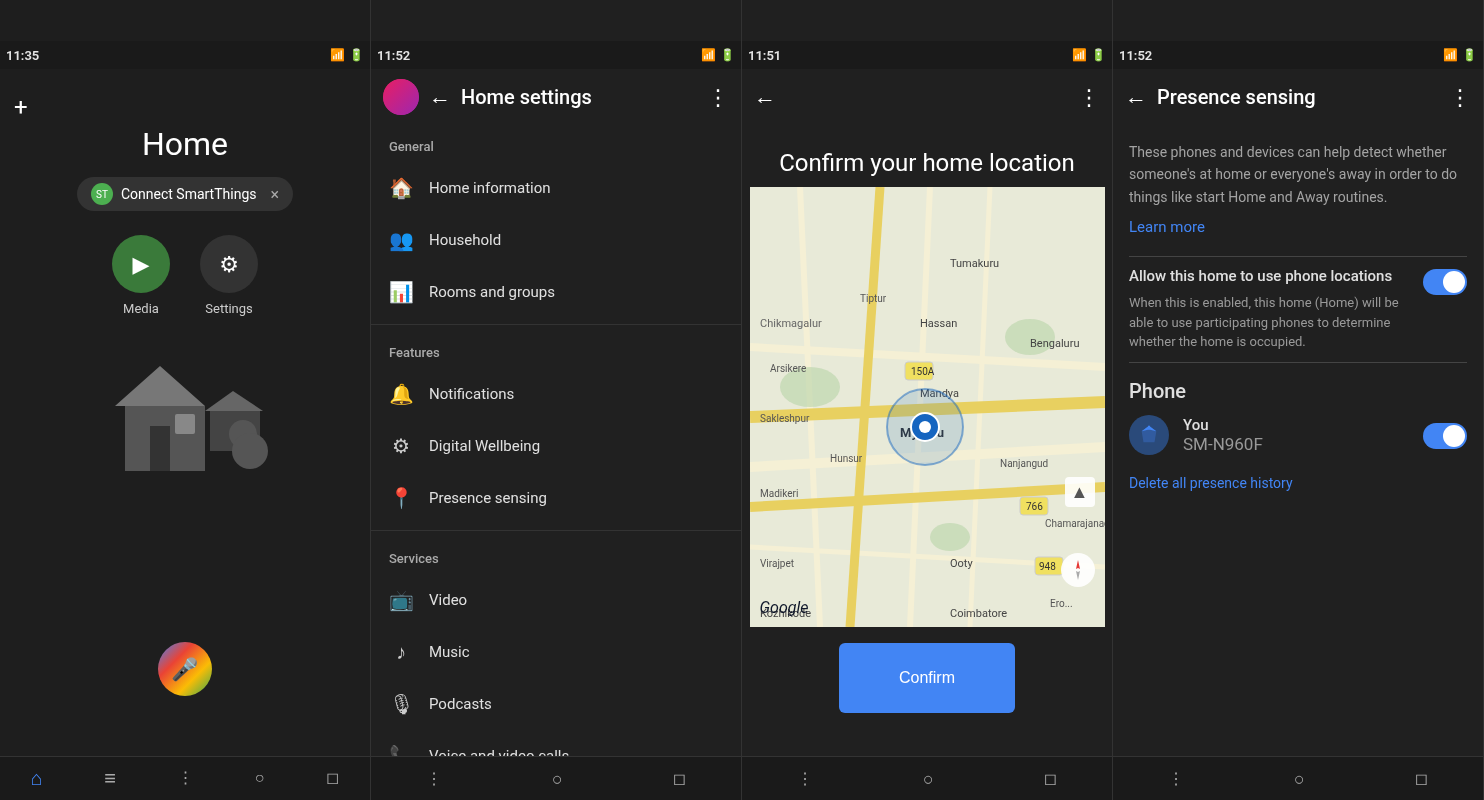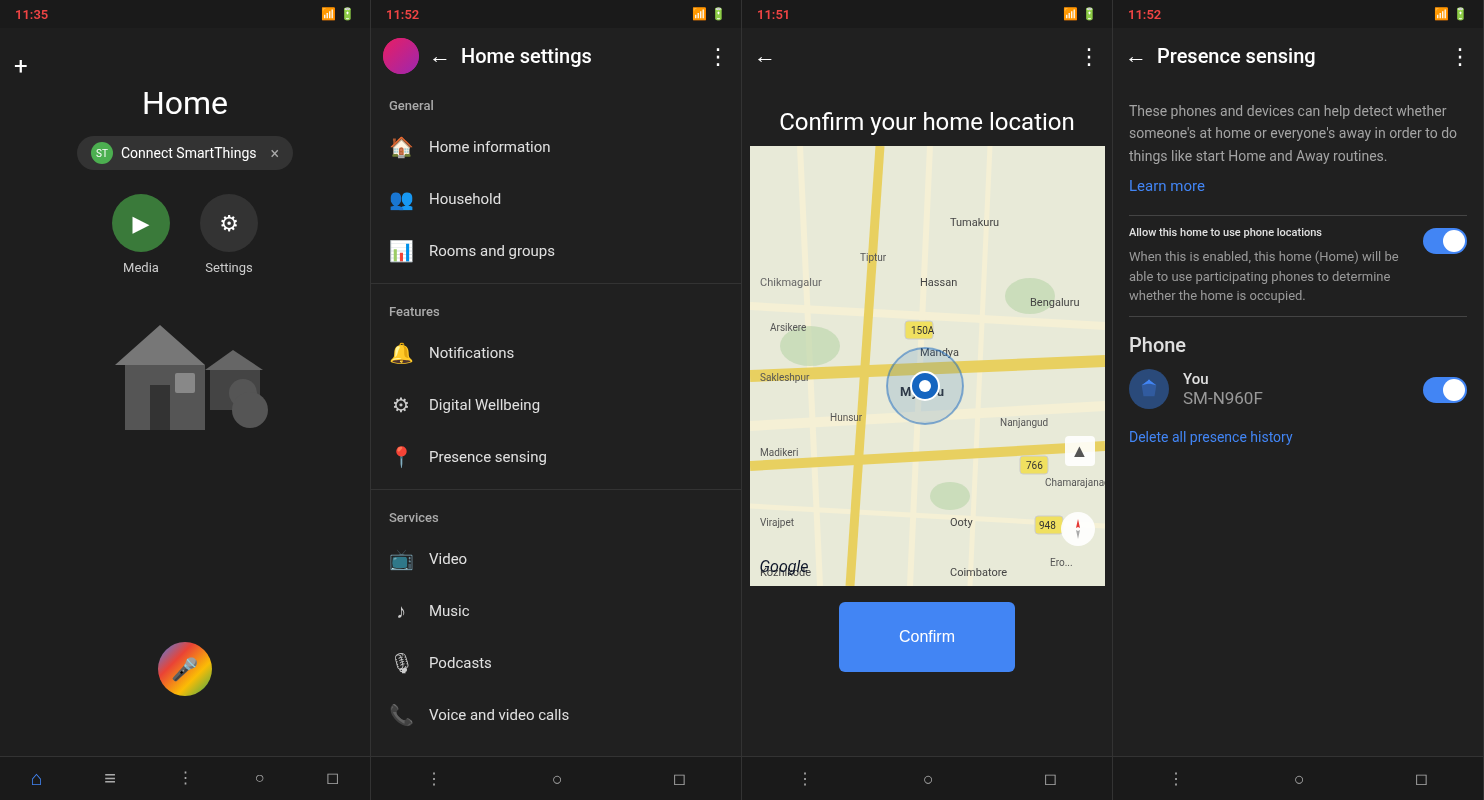--- a/index.html
+++ b/index.html
@@ -22,24 +22,25 @@
       border-right: 1px solid #333;
     }
 
     
     .status-bar {
       height: 28px;
       background: #1a1a1a;
       display: flex;
       align-items: center;
       justify-content: space-between;
-      padding: 0 15px;
+      padding: 0 6px;
       font-size: 12px;
-      color: #ef4444;
-      flex-shrink: 0;
+      color: #e5e5e5;
+      flex-shrink: 0;
+      margin-top: 41px;
     }
     .status-bar .time { font-weight: 600; font-size: 13px; }
     .status-bar .icons { display: flex; gap: 4px; align-items: center; }
 
     
     .nav-bar {
       height: 44px;
       background: #1a1a1a;
       display: flex;
       align-items: center;
@@ -294,21 +295,21 @@
     .allow-row {
       display: flex;
       align-items: flex-start;
       justify-content: space-between;
       margin-bottom: 10px;
       gap: 10px;
     }
     .allow-text { flex: 1; }
     .allow-title {
       color: #e0e0e0;
-      font-size: 11px;
+      font-size: 15px;
       font-weight: 500;
       margin-bottom: 8px;
     }
     .allow-desc {
       color: #999;
       font-size: 13px;
       line-height: 1.5;
     }
     .toggle {
       width: 44px; height: 26px;

